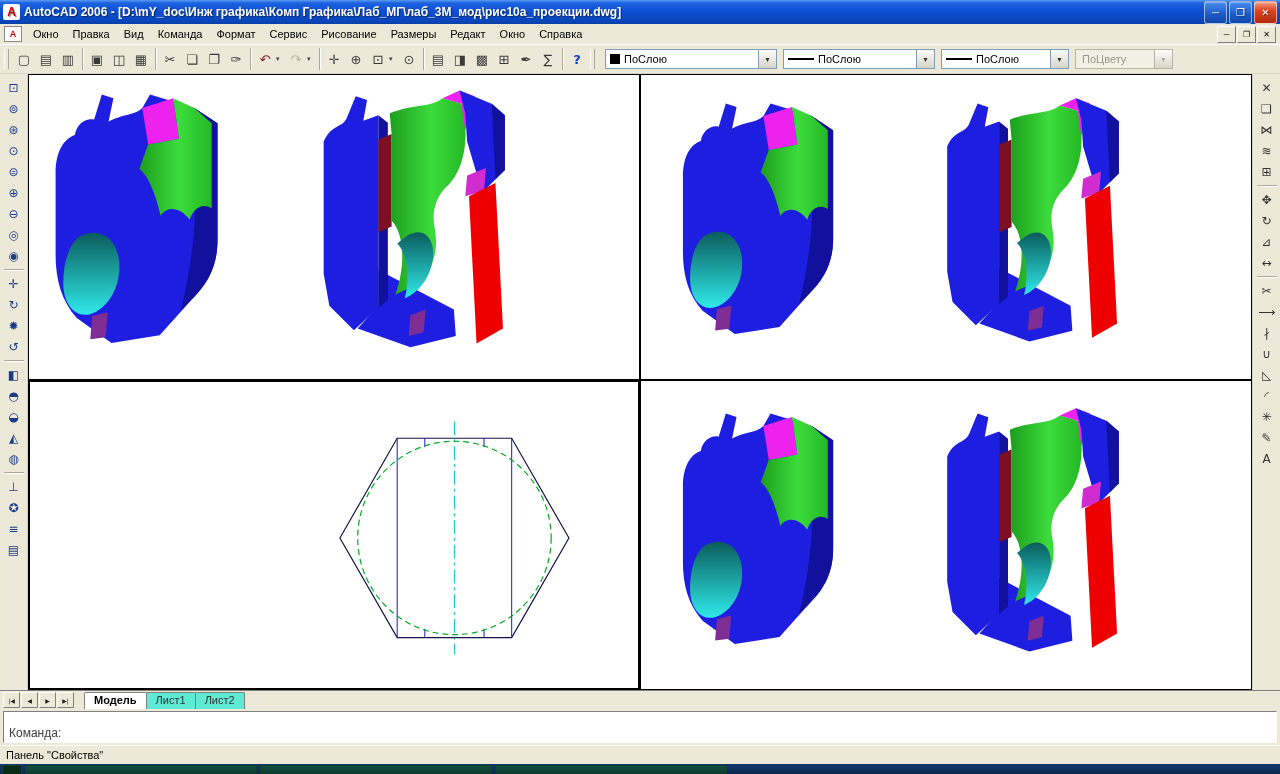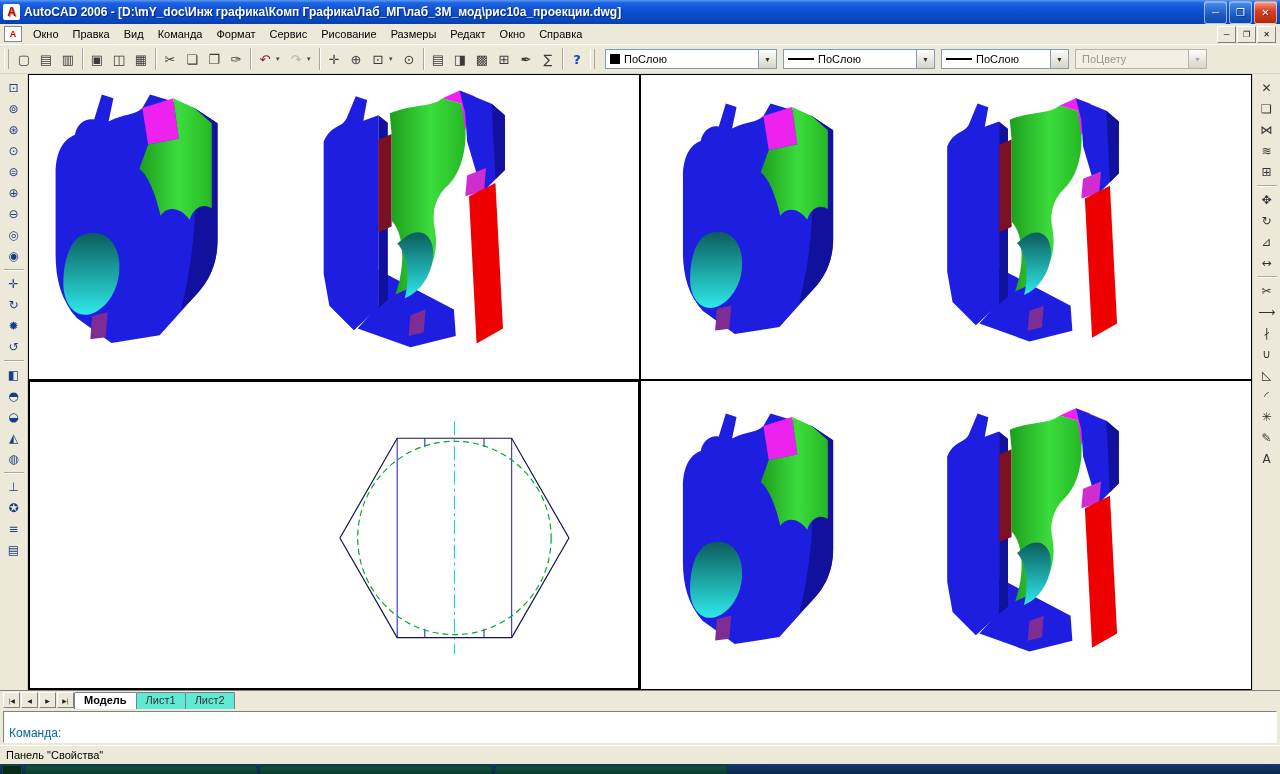--- a/index.html
+++ b/index.html
@@ -66,21 +66,21 @@
   .tabbar{height:18px;background:#ece9d8;display:flex;align-items:center;padding-left:3px;border-top:1px solid #808080;}
   .tab-nav-btn{width:15px;height:14px;margin-right:1px;background:#ece9d8;border:1px solid #fff;
     border-right-color:#808080;border-bottom-color:#808080;font-size:6px;display:flex;align-items:center;
     justify-content:center;color:#222;font-family:"DejaVu Sans",sans-serif;flex:0 0 auto;}
   .tab{padding:1px 9px 2px;font-size:11px;border:1px solid #808080;border-bottom:none;background:#5eead4;color:#333;
     margin-left:-1px;border-radius:2px 2px 0 0;height:13px;line-height:13px;flex:0 0 auto;}
   .tab.active{background:#fff;font-weight:bold;color:#000;}
   
   .cmdline{height:36px;background:#ece9d8;padding:2px 3px;box-sizing:border-box;}
   .cmd-box{height:100%;background:#fff;border:1px solid;border-color:#808080 #fff #fff #808080;box-sizing:border-box;
-    display:flex;flex-direction:column;justify-content:flex-end;padding:1px 5px;font-size:12px;color:#0369a1;}
+    display:flex;flex-direction:column;justify-content:flex-end;padding:1px 5px;font-size:12px;color:#404040;}
   .cmd-prompt{line-height:15px;}
   .statusbar{height:18px;background:#ece9d8;display:flex;align-items:center;padding-left:6px;font-size:11px;border-top:1px solid #fff;}
   .taskbar{height:14px;background:linear-gradient(#123a6e,#0a1f42);display:flex;align-items:stretch;gap:3px;padding:1px 2px;box-sizing:border-box;}
   .task-start{width:18px;background:#0a2a18;border:1px solid #143;}
   .task-btn{width:230px;background:linear-gradient(#11503f,#0a3528);border:1px solid #0d3d2e;border-radius:1px;}
 </style>
 </head>
 <body>
 
 <svg width="0" height="0" style="position:absolute" aria-hidden="true">
@@ -242,21 +242,21 @@
   <div class="combo" style="width:152px">
     <div class="line-sample"></div>
     <div class="val">ПоСлою</div>
     <div class="dd">▼</div>
   </div>
   <div class="combo" style="width:128px">
     <div class="line-sample"></div>
     <div class="val">ПоСлою</div>
     <div class="dd">▼</div>
   </div>
-  <div class="combo disabled" style="width:132px">
+  <div class="combo disabled" style="width:98px">
     <div class="val" style="padding-left:6px">ПоЦвету</div>
     <div class="dd">▼</div>
   </div>
 </div>
 
 <div class="workspace">
   <div class="rail rail-left">
       <div class="rbtn">
         <span>⊡</span>
       </div>
@@ -424,21 +424,21 @@
     </div>
 </div>
 
 <div class="tabbar">
   <div style="display:flex">
       <div class="tab-nav-btn">|◀</div>
       <div class="tab-nav-btn">◀</div>
       <div class="tab-nav-btn">▶</div>
       <div class="tab-nav-btn">▶|</div>
     </div>
-  <div style="display:flex;margin-left:0">
+  <div style="display:flex;margin-left:10px">
       <div class="tab active">Модель</div>
       <div class="tab">Лист1</div>
       <div class="tab">Лист2</div>
     </div>
 </div>
 
 <div class="cmdline">
   <div class="cmd-box">
     <div class="cmd-prompt">Команда:</div>
   </div>

